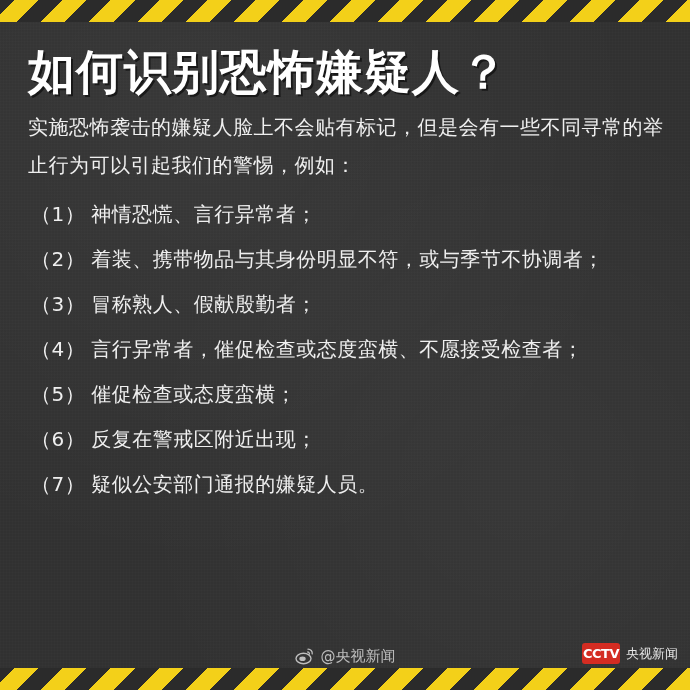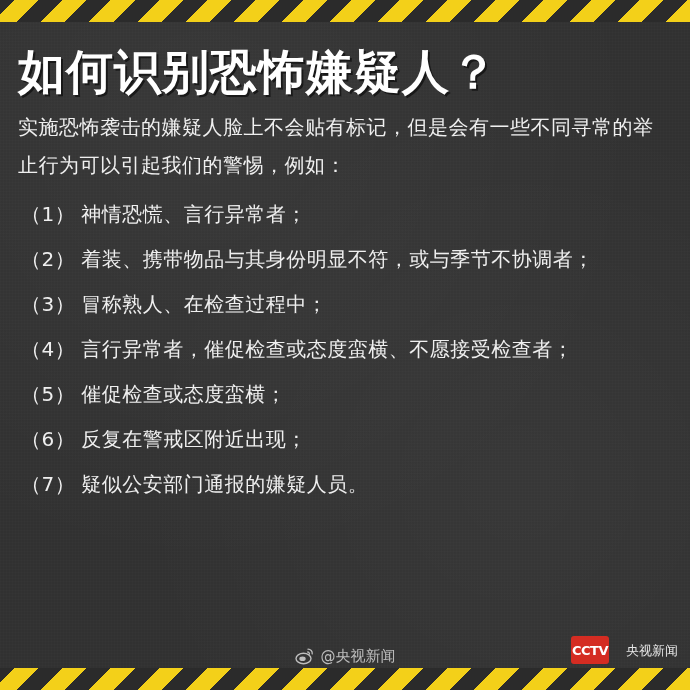--- a/index.html
+++ b/index.html
@@ -43,21 +43,21 @@
   }
   .hazard.top { top: 0; }
   .hazard.bottom { bottom: 0; }
 
   .content {
     position: absolute;
     top: 22px;
     left: 0;
     right: 0;
     bottom: 22px;
-    padding: 14px 18px 0 18px;
+    padding: 14px 18px 0 28px;
     box-sizing: border-box;
   }
 
   .title {
     color: #ffffff;
     font-family: "DejaVu Sans", "Liberation Sans", sans-serif;
     font-weight: bold;
     font-size: 47px;
     line-height: 60px;
     letter-spacing: 1px;
@@ -117,37 +117,36 @@
   .cctv-badge {
     position: absolute;
     right: 12px;
     bottom: 4px;
     display: flex;
     align-items: center;
     gap: 6px;
   }
   .cctv-logo {
     width: 38px;
-    height: 28px;
+    height: 21px;
     background: #d42c22;
     border-radius: 3px;
     color: #ffffff;
     font-size: 13px;
     font-weight: bold;
     display: flex;
     align-items: center;
     justify-content: center;
     letter-spacing: -0.5px;
   }
   .cctv-text {
     color: #e6e6e6;
     font-size: 13px;
     line-height: 15px;
     text-align: right;
-    margin-left: 11px;
   }
   .cctv-text span { display: block; }
 </style>
 </head>
 <body>
 
 <div class="poster">
   <div class="noise"></div>
 
   <div class="hazard top"></div>
@@ -158,21 +157,21 @@
     <div class="intro">实施恐怖袭击的嫌疑人脸上不会贴有标记，但是会有一些不同寻常的举止行为可以引起我们的警惕，例如：</div>
 
     <div class="list">
       <div class="list-item">
         <span class="item-num">（1）</span><span>神情恐慌、言行异常者；</span>
       </div>
       <div class="list-item">
         <span class="item-num">（2）</span><span>着装、携带物品与其身份明显不符，或与季节不协调者；</span>
       </div>
       <div class="list-item">
-        <span class="item-num">（3）</span><span>冒称熟人、在检查过程中；</span>
+        <span class="item-num">（3）</span><span>冒称熟人、假献殷勤者；</span>
       </div>
       <div class="list-item">
         <span class="item-num">（4）</span><span>言行异常者，催促检查或态度蛮横、不愿接受检查者；</span>
       </div>
       <div class="list-item">
         <span class="item-num">（5）</span><span>催促检查或态度蛮横；</span>
       </div>
       <div class="list-item">
         <span class="item-num">（6）</span><span>反复在警戒区附近出现；</span>
       </div>

